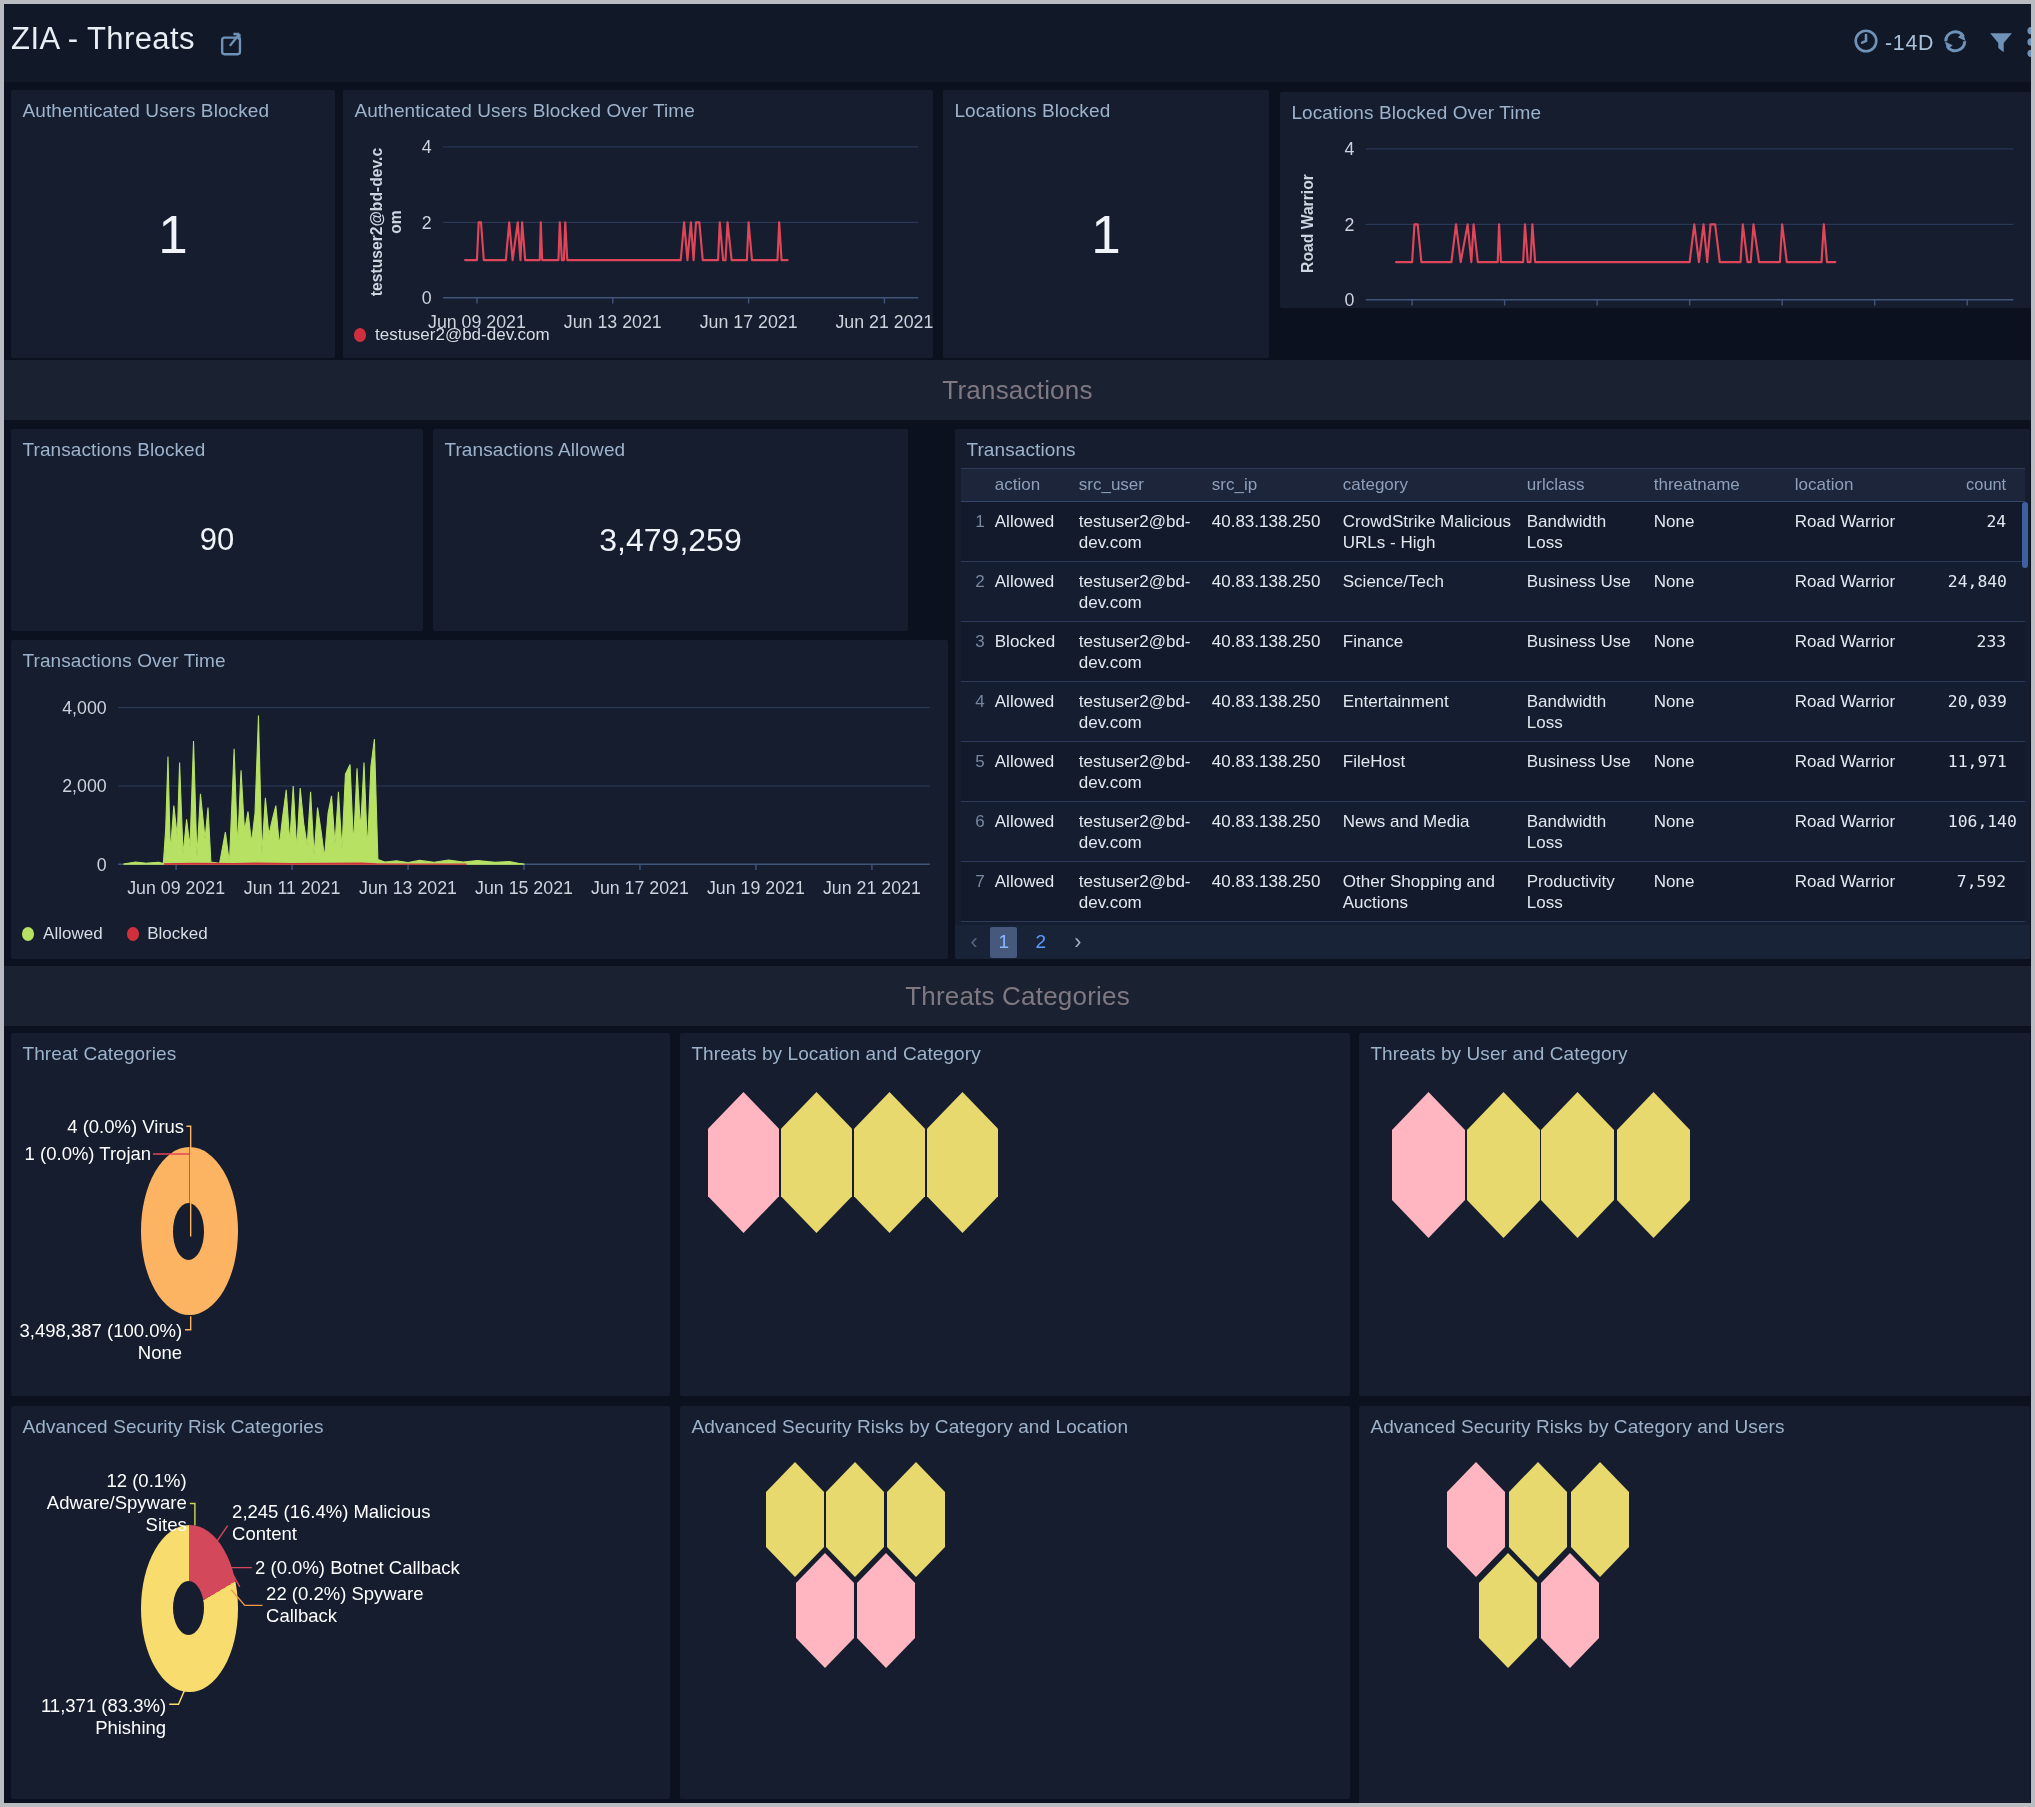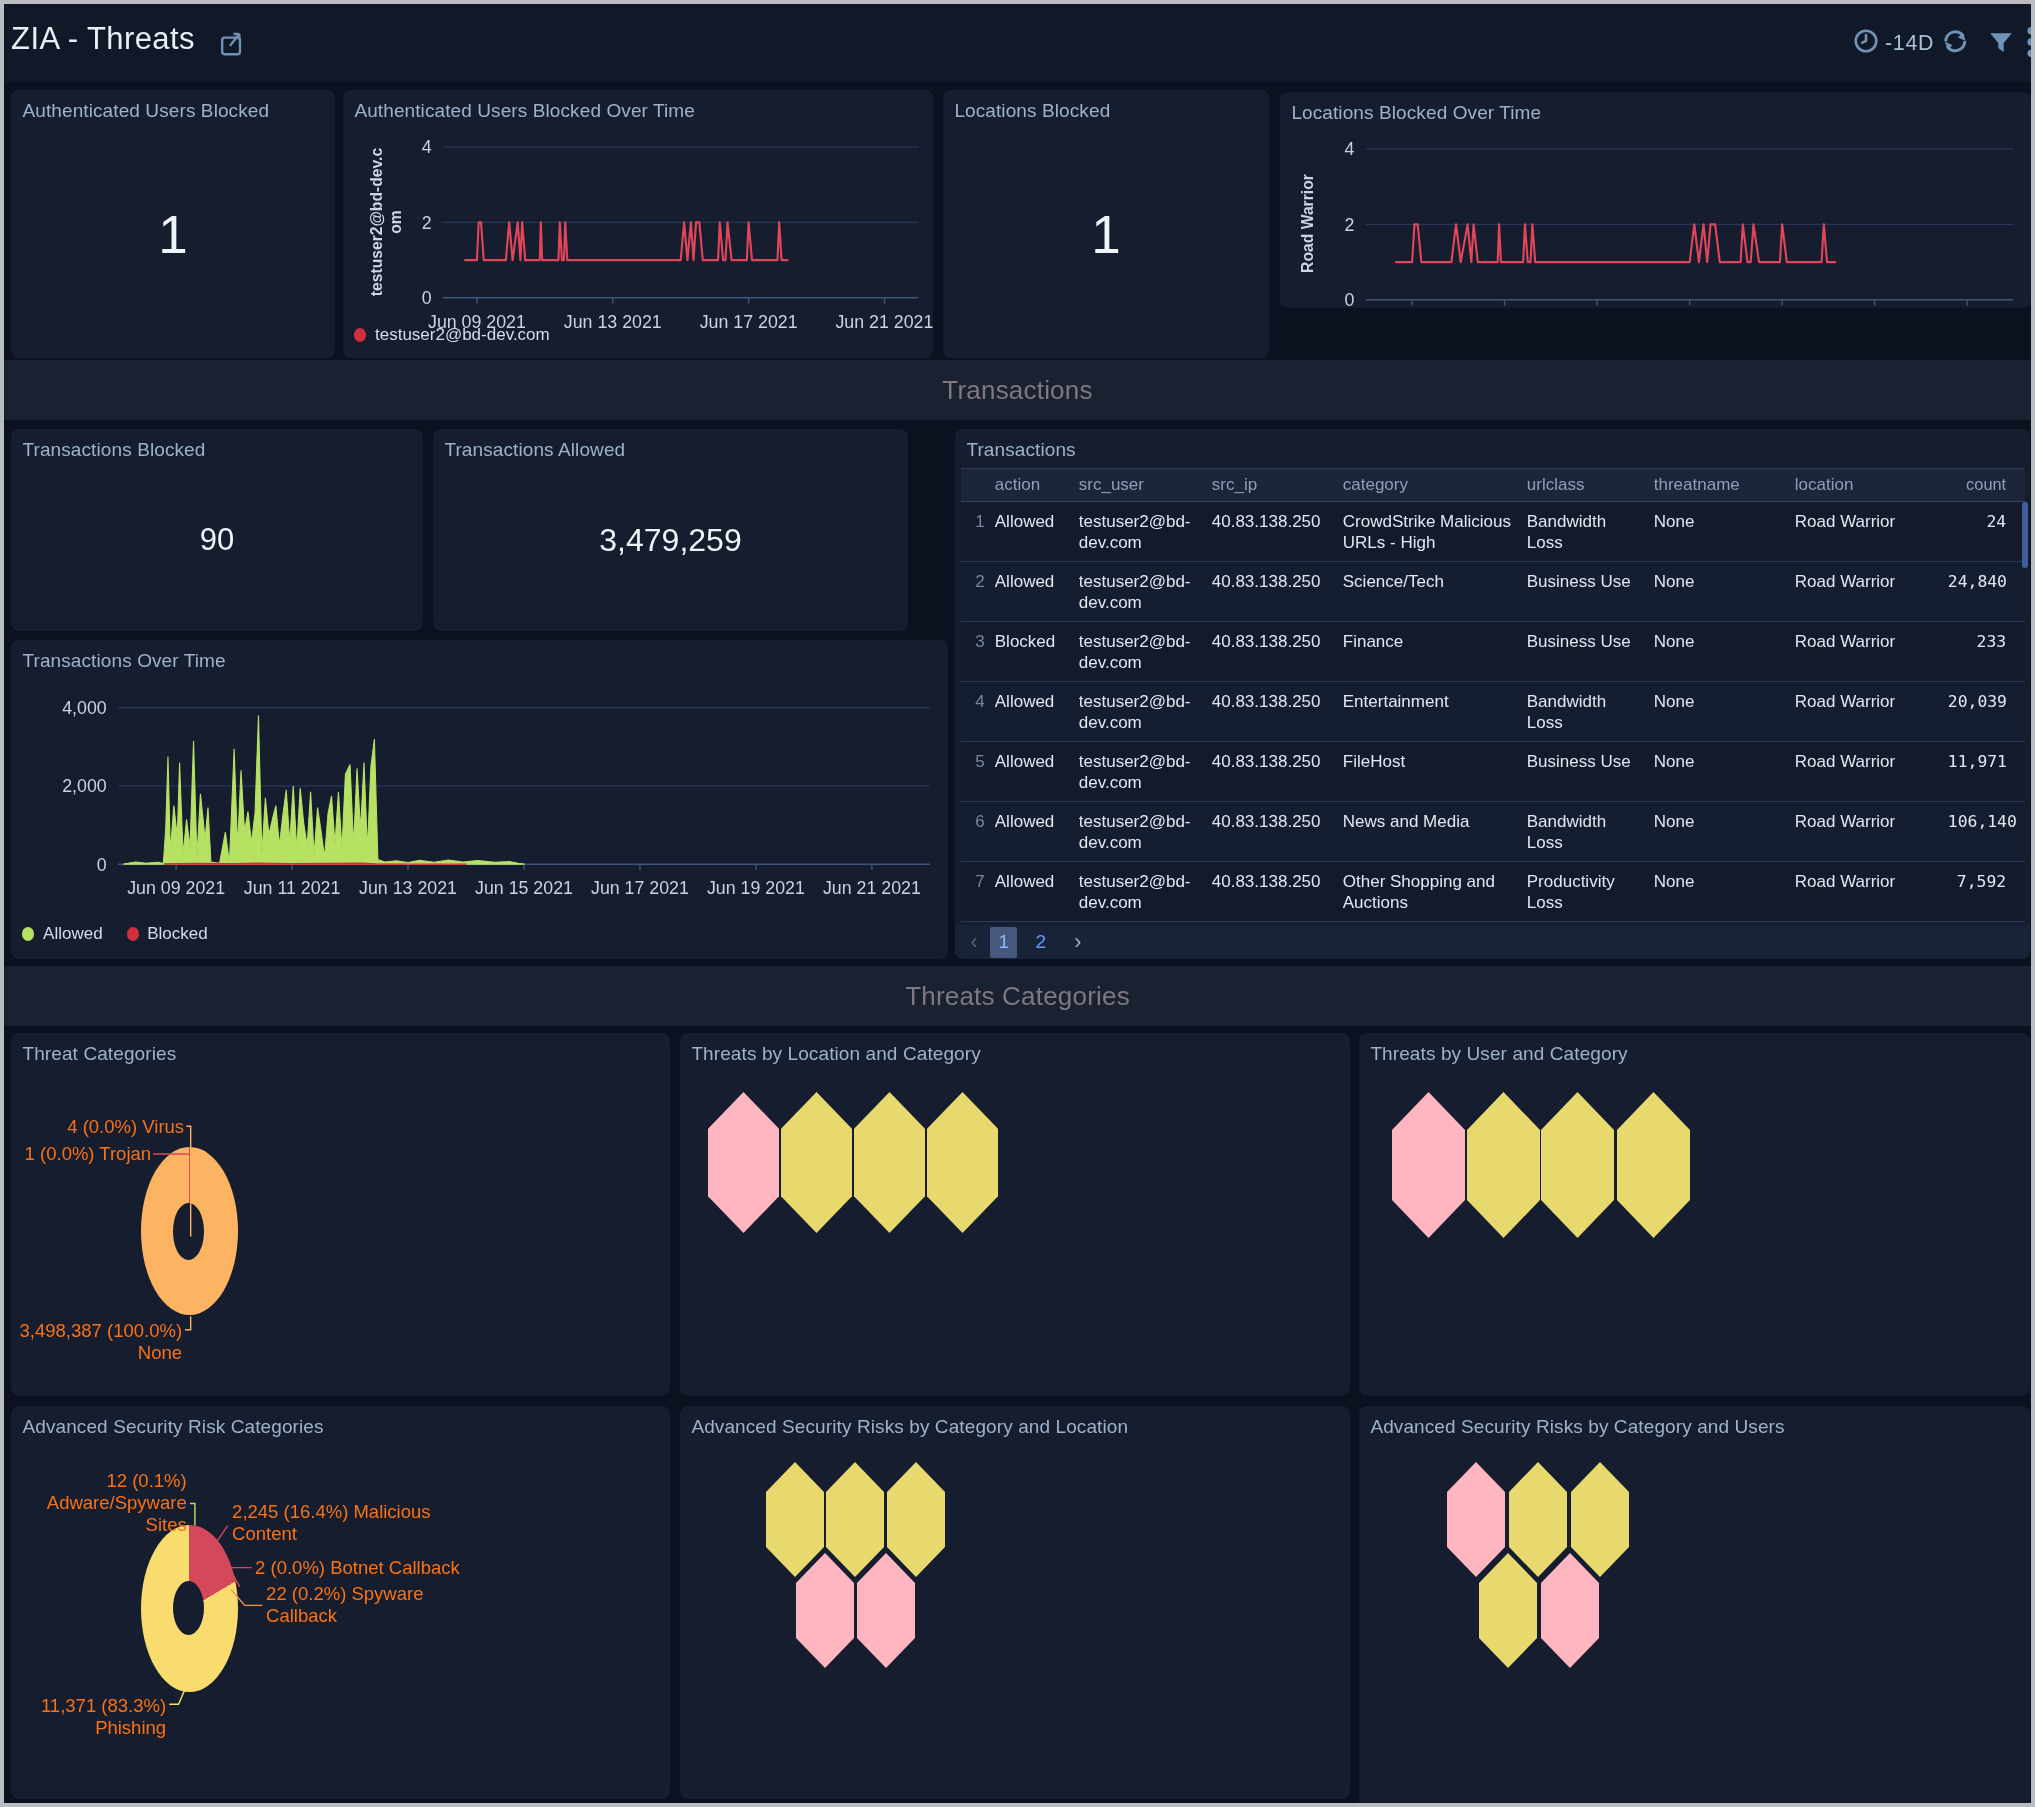--- a/index.html
+++ b/index.html
@@ -1,20 +1,20 @@
 <!DOCTYPE html>
 <html style="font-size:11.4px"><head>
 <meta charset="utf-8">
 <style>
   *{box-sizing:border-box;margin:0;padding:0}
   html,body{width:2035px;height:1807px}
   body{background:#0b111e;border:4.3px solid #b9bcc0;position:relative;overflow:hidden;
        font-family:"Liberation Sans",sans-serif;color:#e6ebf2}
   #page{position:relative;width:2027px;height:1799px;background:#0b111e}
-  .panel{position:absolute;background:#151d2f;border-radius:8px;overflow:hidden}
+  .panel{position:absolute;background:#151d2f;border-radius:2px;overflow:hidden}
   .ptitle{position:absolute;left:11.4px;top:10px;font-size:19px;font-weight:500;color:#9db3cb;letter-spacing:0.1px;white-space:nowrap}
   .bignum{position:absolute;inset:0;display:flex;align-items:center;justify-content:center;color:#f0f4f9;font-weight:500;padding-top:20px}
   .band{position:absolute;left:0;width:2027px;height:60px;background:#1a2232;display:flex;align-items:center;justify-content:center;
         font-size:26px;color:#7f7880;letter-spacing:0.2px}
   .hdr{position:absolute;left:0;top:0;width:2027px;height:78px;background:#111929}
   .hdr-title{position:absolute;left:7.1px;top:17px;font-size:31px;color:#e9eef5;letter-spacing:0.4px}
   .icon{position:absolute;color:#6f93b8}
   .time-range{position:absolute;font-size:21.4px;color:#a9c0d8;letter-spacing:0.7px}
   svg{display:block}
   svg text.tick{font-family:"Liberation Sans",sans-serif;font-size:25px;fill:#ccd3dd}
@@ -35,21 +35,21 @@
   .tc.count{text-align:right;padding-right:18.5px;font-family:"DejaVu Sans Mono",monospace;font-size:16.4px}
   .scroll-thumb{position:absolute;right:2.1px;top:73px;width:6.4px;height:66px;background:#3f5fa0;border-radius:3.6px}
   .pager{position:absolute;left:0;bottom:0;width:100%;height:34px;background:#192338;display:flex;align-items:center;gap:4.3px;padding-left:7.1px}
   .pg-chev{font-size:21.4px;width:24px;text-align:center;color:#9fb0c8}
   .pg-chev.dis{color:#55657f}
   .pg{font-size:19px;color:#5c9cff;width:27px;height:31px;display:flex;align-items:center;justify-content:center;border-radius:2.1px}
   .pg.active{background:#46597c;color:#8ab8ff}
   
   .donut{position:absolute;border-radius:50%}
   .hole{position:absolute;border-radius:50%;background:#151d2f}
-  .dlab{position:absolute;font-size:18.5px;color:#f97316;line-height:22px}
+  .dlab{position:absolute;font-size:18.5px;color:#ffffff;line-height:22px}
   .dlab.r{text-align:right}
   .leader{position:absolute;left:0;top:0;pointer-events:none}
   
   .hex{position:absolute;clip-path:polygon(50% 0%,100% 26%,100% 74%,50% 100%,0% 74%,0% 26%)}
 </style>
 </head>
 <body>
 <div id="page">
 
 <div class="hdr">

